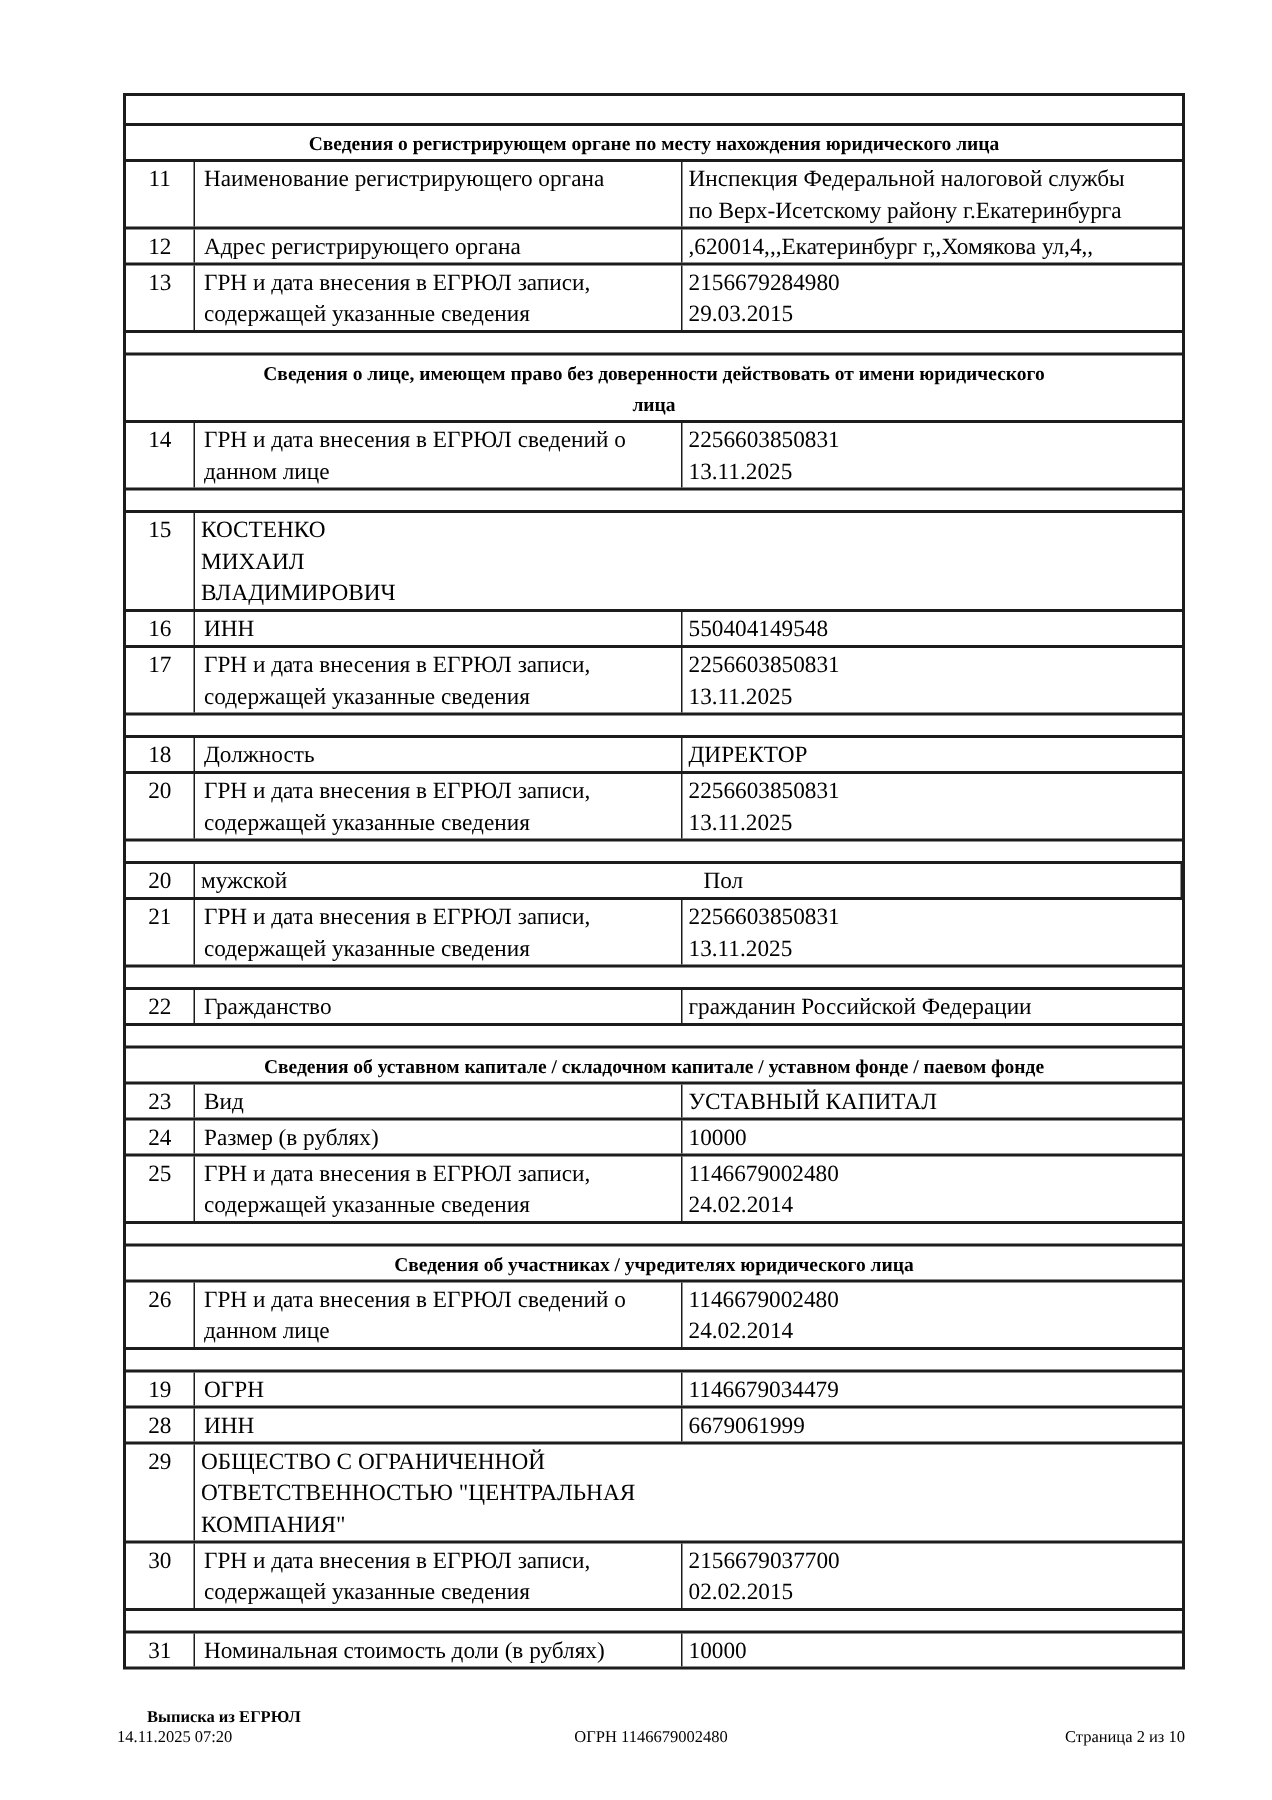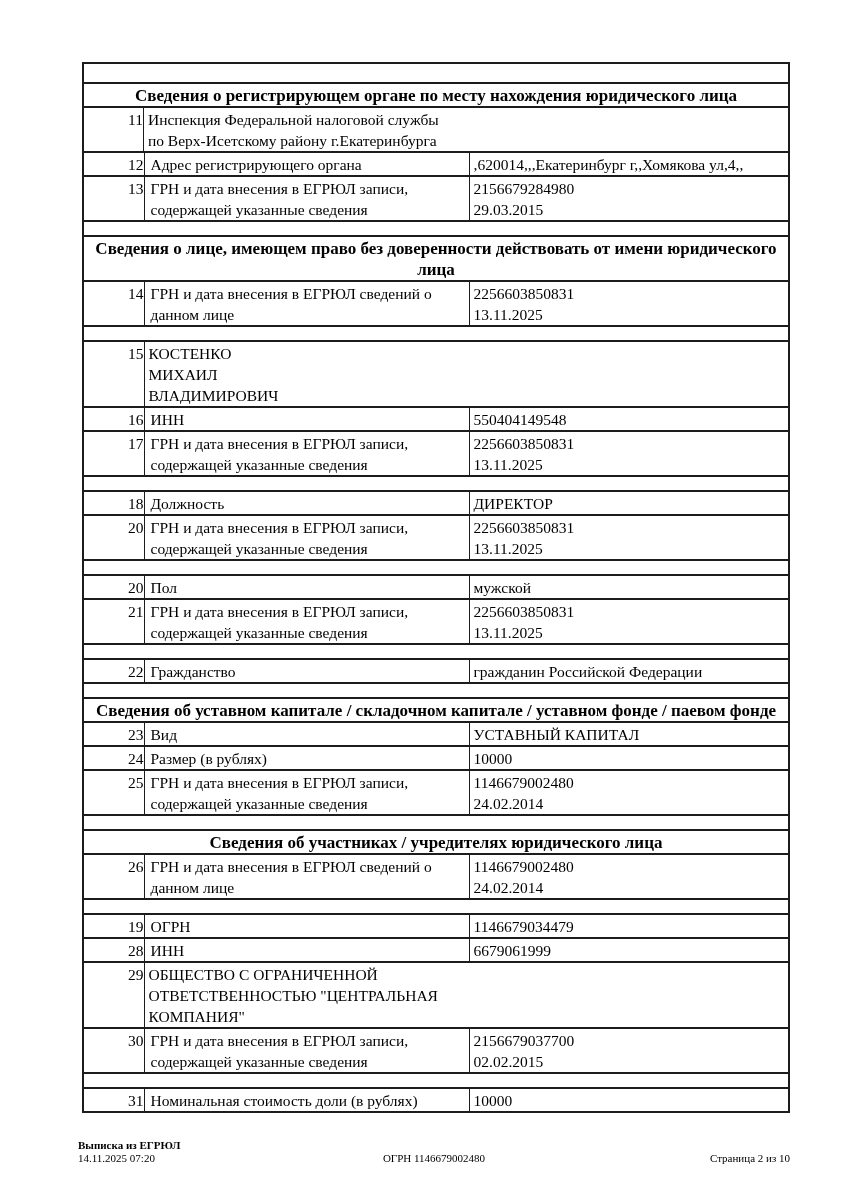--- a/index.html
+++ b/index.html
@@ -27,71 +27,72 @@
   .row { display: flex; align-items: stretch; }
   .cell {
     box-sizing: border-box;
     font-size: 15.5px;
     line-height: 21px;
     white-space: pre-line;
     padding-top: 1px;
   }
   .c-num {
     flex: 0 0 46px;
+    text-align: center;
     border-right: 1px solid #1c1c1c;
-    padding-left: 44px;
   }
   .c-label {
     flex: 0 0 325px;
     border-right: 1px solid #1c1c1c;
     padding-left: 6px;
     padding-right: 4px;
   }
   .c-value {
     flex: 1 1 auto;
     padding-left: 4px;
     padding-right: 2px;
   }
   .section-row {
     font-weight: bold;
     text-align: center;
-    font-size: 17px;
+    font-size: 13px;
     line-height: 21px;
     white-space: pre-line;
     padding: 1px 6px 0;
   }
   .footer {
     position: absolute;
     left: 78px;
     top: 1139px;
     width: 712px;
     display: grid;
     grid-template-columns: 1fr auto 1fr;
     align-items: end;
     font-size: 11px;
     line-height: 13px;
   }
   .f-left { text-align: left; }
-  .f-title { font-weight: bold; }
+  .f-title { font-weight: bold; margin-left: 20px; }
   .f-center { text-align: center; }
   .f-right { text-align: right; }
 </style>
 </head>
 <body>
 
 <div class="page">
 
   <div class="egrul-table">
 
     <div class="empty-row"></div>
 
     <div class="section-row">Сведения о регистрирующем органе по месту нахождения юридического лица</div>
 
     <div class="row">
       <div class="cell c-num">11</div>
+      <div class="cell c-label">Наименование регистрирующего органа</div>
       <div class="cell c-value">Инспекция Федеральной налоговой службы
 по Верх-Исетскому району г.Екатеринбурга</div>
     </div>
     <div class="row">
       <div class="cell c-num">12</div>
       <div class="cell c-label">Адрес регистрирующего органа</div>
       <div class="cell c-value">,620014,,,Екатеринбург г,,Хомякова ул,4,,</div>
     </div>
     <div class="row">
       <div class="cell c-num">13</div>
@@ -147,22 +148,22 @@
       <div class="cell c-label">ГРН и дата внесения в ЕГРЮЛ записи,
 содержащей указанные сведения</div>
       <div class="cell c-value">2256603850831
 13.11.2025</div>
     </div>
 
     <div class="gap-row"></div>
 
     <div class="row">
       <div class="cell c-num">20</div>
+      <div class="cell c-value">мужской</div>
       <div class="cell c-label">Пол</div>
-      <div class="cell c-value">мужской</div>
     </div>
     <div class="row">
       <div class="cell c-num">21</div>
       <div class="cell c-label">ГРН и дата внесения в ЕГРЮЛ записи,
 содержащей указанные сведения</div>
       <div class="cell c-value">2256603850831
 13.11.2025</div>
     </div>
 
     <div class="gap-row"></div>

